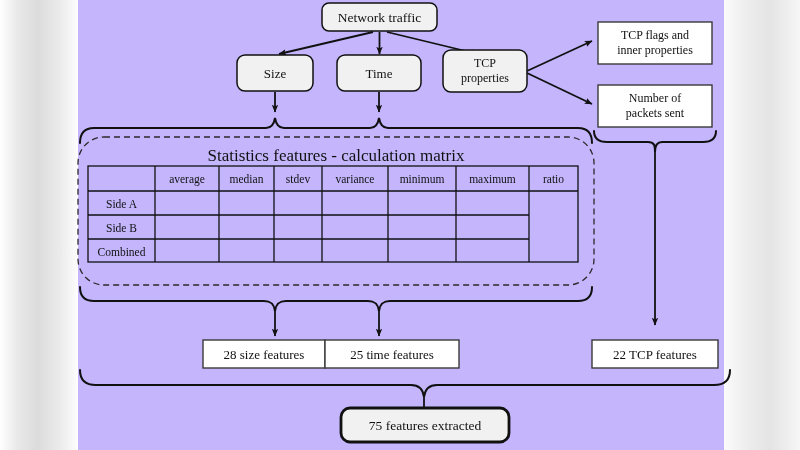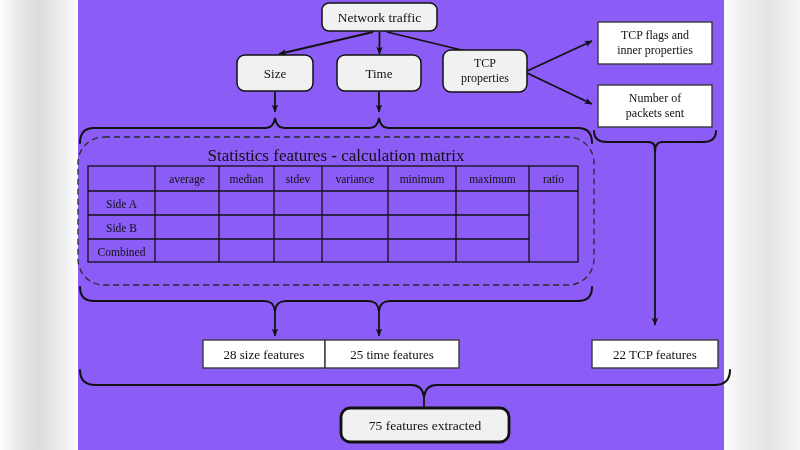--- a/index.html
+++ b/index.html
@@ -5,21 +5,21 @@
   html, body {
     margin: 0;
     padding: 0;
     background: #ffffff;
   }
   #canvas {
     position: relative;
     width: 800px;
     height: 450px;
     overflow: hidden;
-    background: #8b5cf6;
+    background: #c4b5fd;
     font-family: "Liberation Serif", "DejaVu Serif", serif;
   }
   .letterbox {
     position: absolute;
     top: 0;
     height: 450px;
     pointer-events: none;
   }
   .letterbox.left {
     left: 0;

